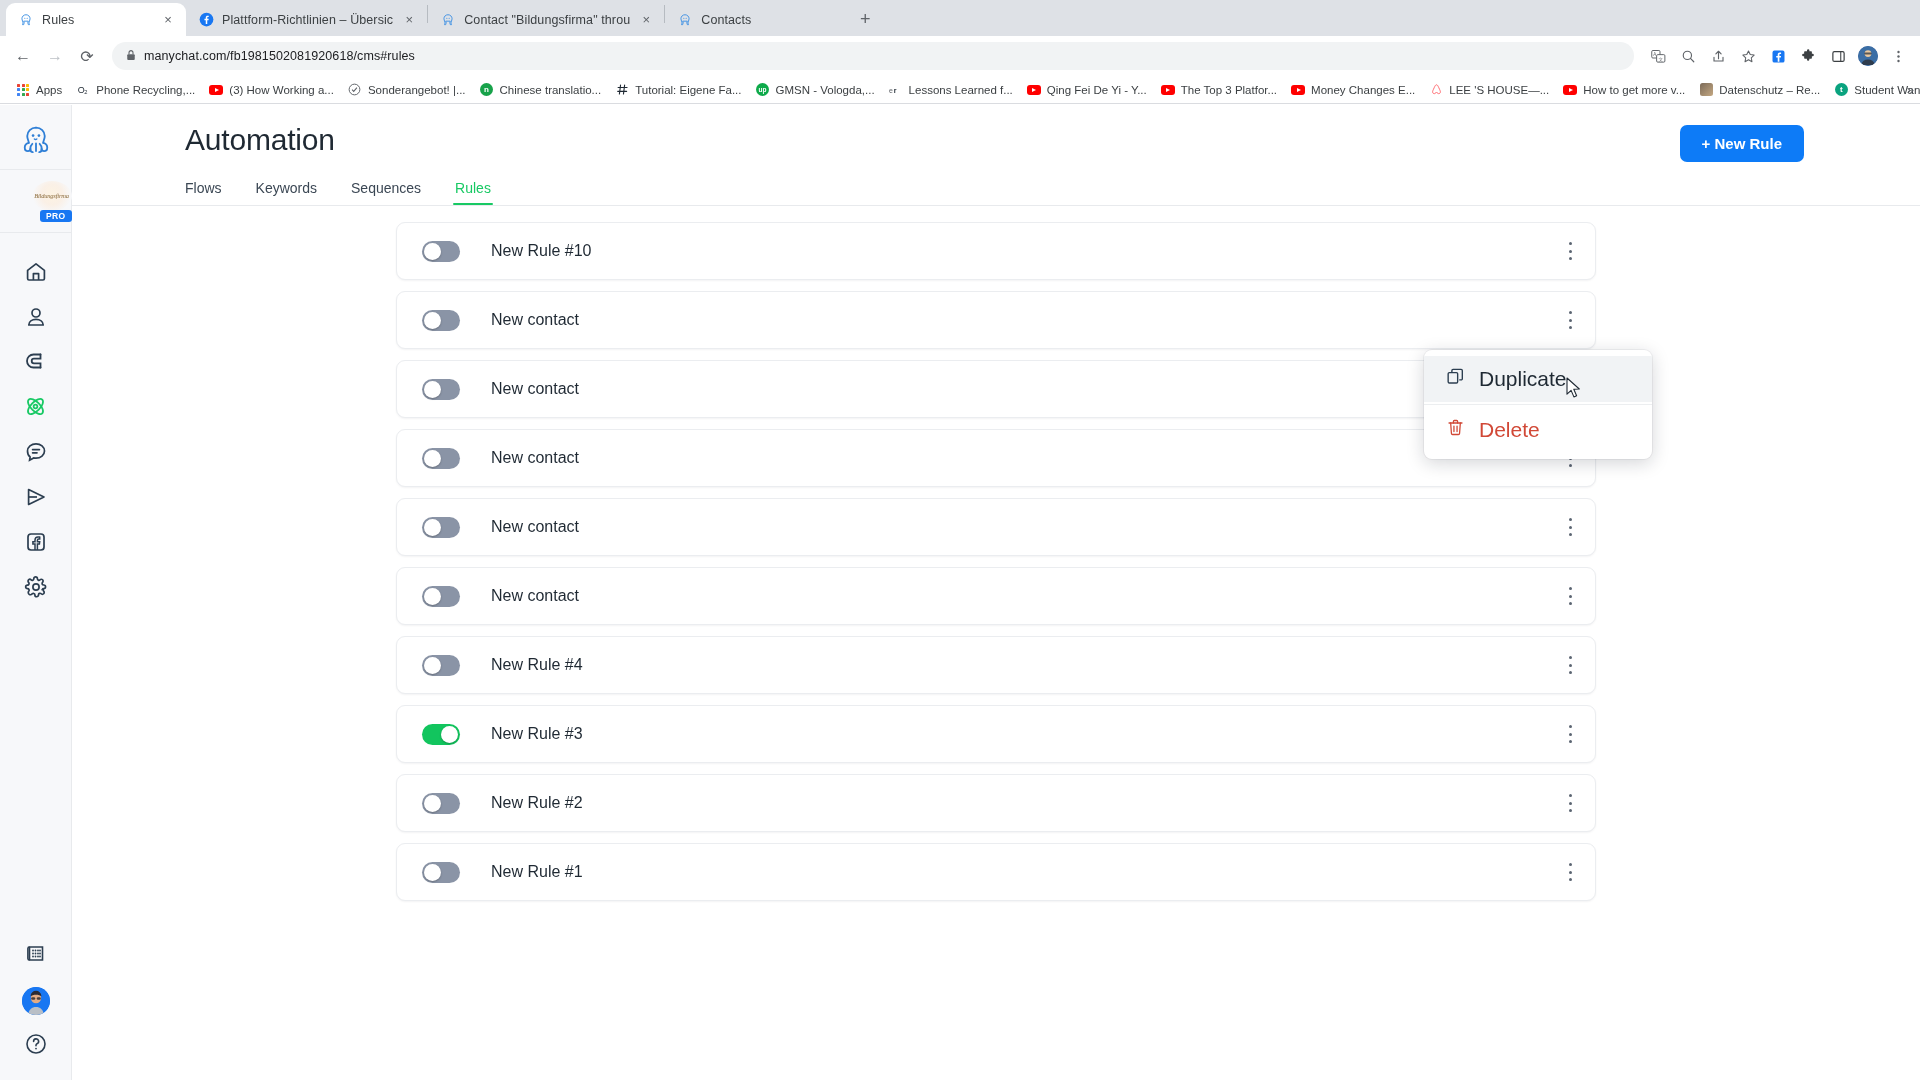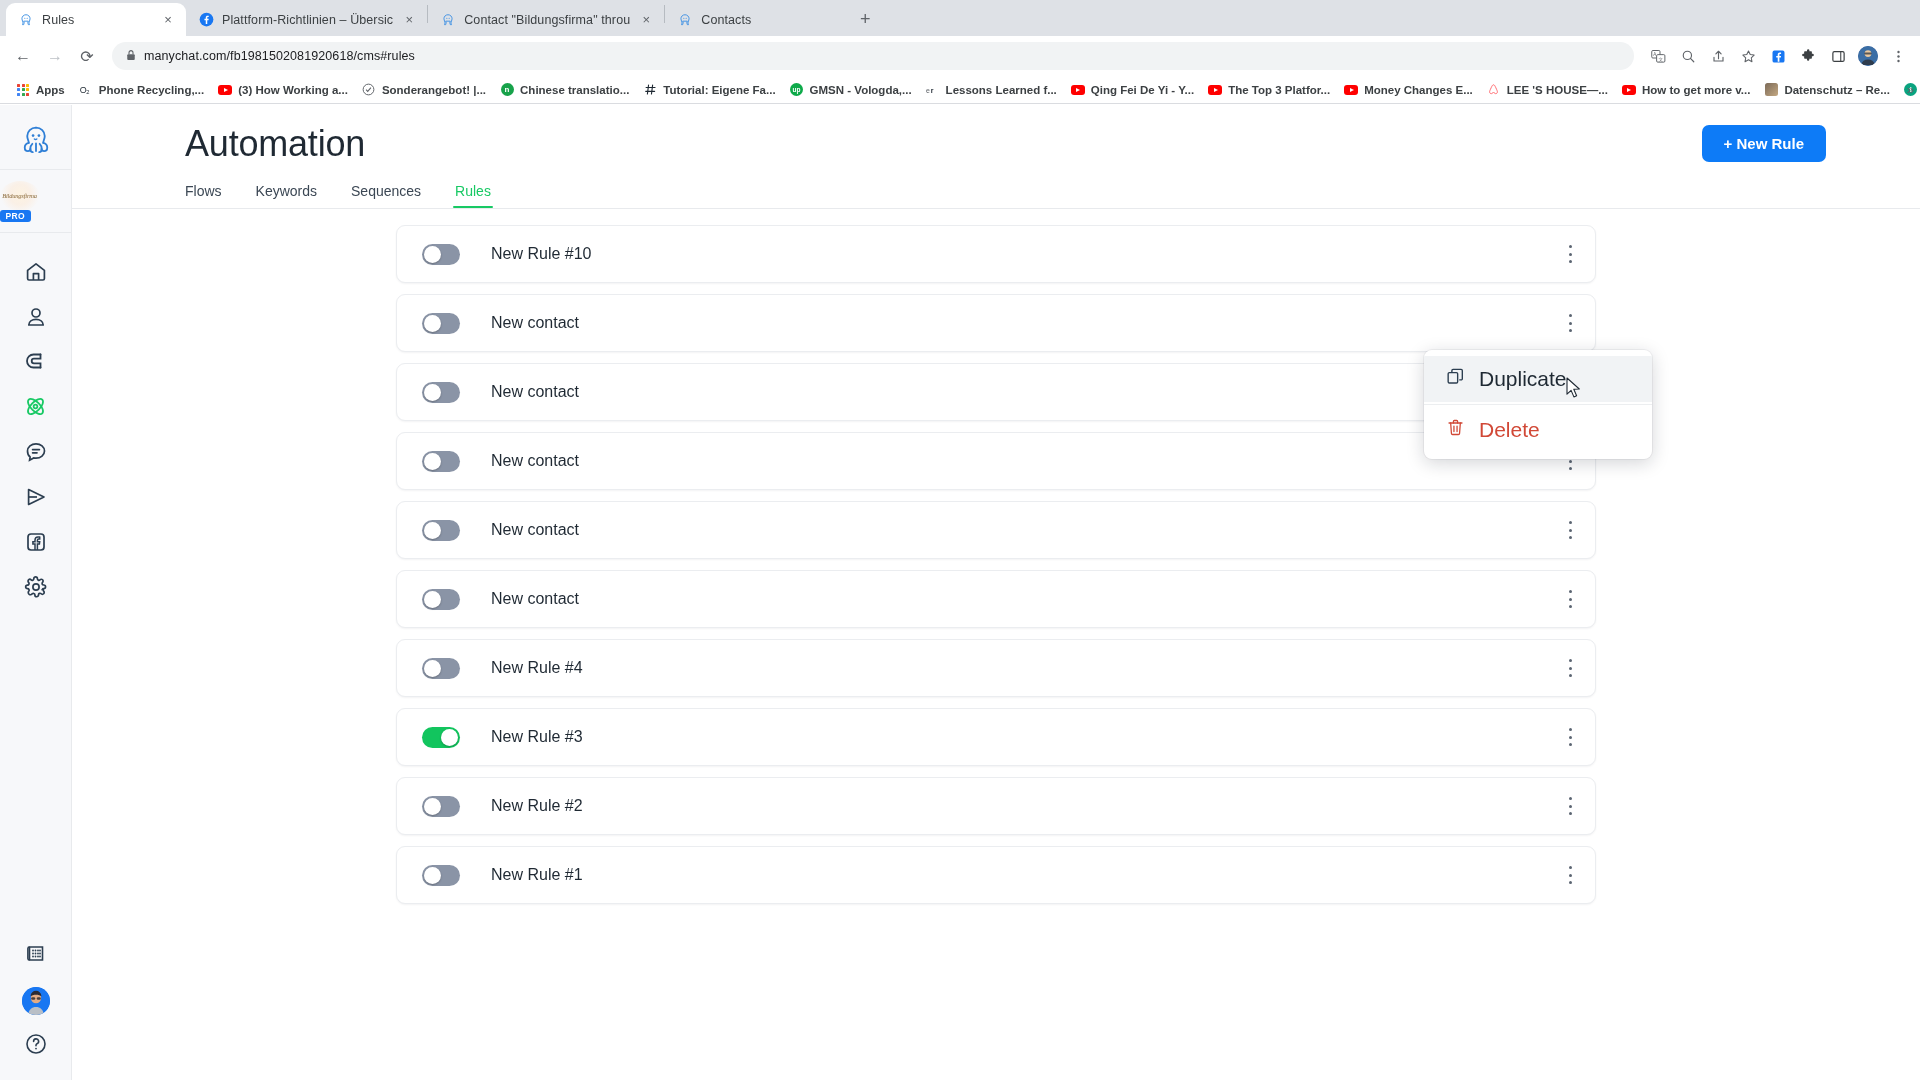--- a/index.html
+++ b/index.html
@@ -68,21 +68,21 @@
   .bookmarks {
     height: 28px; background: #ffffff; display: flex; align-items: center;
     padding: 0 9px; gap: 0px; border-bottom: 1px solid #dadce0;
     overflow: hidden; position: relative;
   }
   .bm {
     display: flex; align-items: center; gap: 6px; padding: 3px 7px;
     font-size: 11.5px; color: #3c4043; white-space: nowrap; border-radius: 4px;
     max-width: 150px;
   }
-  .bm .bmlabel { overflow: hidden; text-overflow: ellipsis; font-weight: bold; }
+  .bm .bmlabel { overflow: hidden; text-overflow: ellipsis; }
   .bm .bmico { width: 14px; height: 14px; flex:0 0 14px; display:flex;align-items:center;justify-content:center;font-size:11px;}
   .bm-overflow { position:absolute; right:6px; color:#5f6368; font-size:13px; }
 
   .grid-icon { display:grid; grid-template-columns:repeat(3,3px); grid-template-rows:repeat(3,3px); gap:1.5px; }
   .grid-icon i { background:#4285f4; display:block; width:3px; height:3px; border-radius:0.5px;}
   .grid-icon i:nth-child(1){background:#ea4335}
   .grid-icon i:nth-child(2){background:#ea4335}
   .grid-icon i:nth-child(3){background:#fbbc04}
   .grid-icon i:nth-child(4){background:#4285f4}
   .grid-icon i:nth-child(5){background:#34a853}
@@ -103,21 +103,21 @@
   }
 
   .sidebar {
     width: 72px; flex: 0 0 72px; background: #f7f8fa;
     border-right: 1px solid #e8eaed;
     display: flex; flex-direction: column; align-items: center;
     padding-top: 8px;
   }
   .logo-cell { width:72px; height:56px; display:flex; align-items:center; justify-content:center; }
   .sb-divider { width:72px; height:1px; background:#e8eaed; }
-  .pro-cell { width:72px; height:62px; display:flex; flex-direction:column; align-items:flex-start; justify-content:center; gap:1px; position:relative;}
+  .pro-cell { width:72px; height:62px; display:flex; flex-direction:column; align-items:flex-end; justify-content:center; gap:1px; position:relative;}
   .pro-avatar {
     width: 40px; height: 30px; border-radius: 50%;
     background: radial-gradient(circle at 50% 45%, #fdf3e2 0%, #faf0e6 40%, #f7f8fa 75%);
     display:flex; flex-direction:column; align-items:center; justify-content:center;
   }
   .pro-scribble { font-size: 6.5px; color:#8a6a3a; font-family:"Liberation Serif",serif; font-style:italic; letter-spacing:-0.2px; }
   .pro-badge {
     background:#1877f2; color:#fff; font-size:8.5px; font-weight:bold;
     padding:1px 6px; border-radius:3px; letter-spacing:.4px; margin-top:-2px;
   }
@@ -131,24 +131,24 @@
     width:28px;height:28px;border-radius:50%;overflow:hidden;
     background:#1877f2; display:flex;align-items:flex-end;justify-content:center;
   }
 
   
   .main { flex: 1 1 auto; position: relative; background: #ffffff; overflow: hidden; }
 
   .page-head {
     padding: 18px 40px 0 40px; display:flex; align-items:flex-start; justify-content:space-between;
   }
-  .page-title { font-size: 36px; font-weight: 400; color: #1f2933; letter-spacing:-0.2px; padding-left:73px;}
+  .page-title { font-size: 30px; font-weight: 400; color: #1f2933; letter-spacing:-0.2px; padding-left:73px;}
   .new-rule-btn {
     background: #0d7bf7; color:#fff; font-size:15px; font-weight:bold;
-    padding: 10px 22px; border-radius: 7px; margin-right: 54px; margin-top: 2px;
+    padding: 10px 22px; border-radius: 7px; margin-right: 76px; margin-top: 2px;
     white-space: nowrap;
   }
 
   .tabs { display:flex; gap:34px; padding: 18px 0 0 113px; }
   .tabitem {
     font-size: 14px; color:#3b4754; padding-bottom: 9px; position: relative;
   }
   .tabitem.active { color:#18c964; }
   .tabitem.active::after {
     content:""; position:absolute; left:-2px; right:-2px; bottom:0; height:2.5px;

